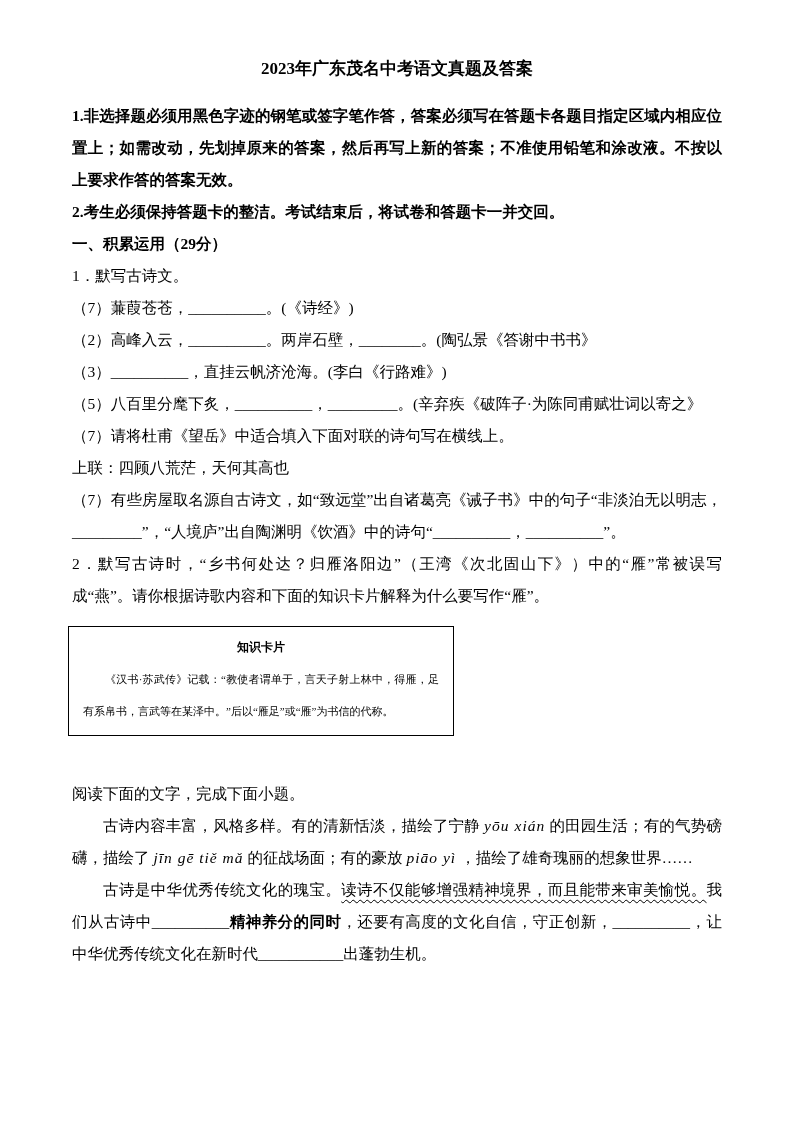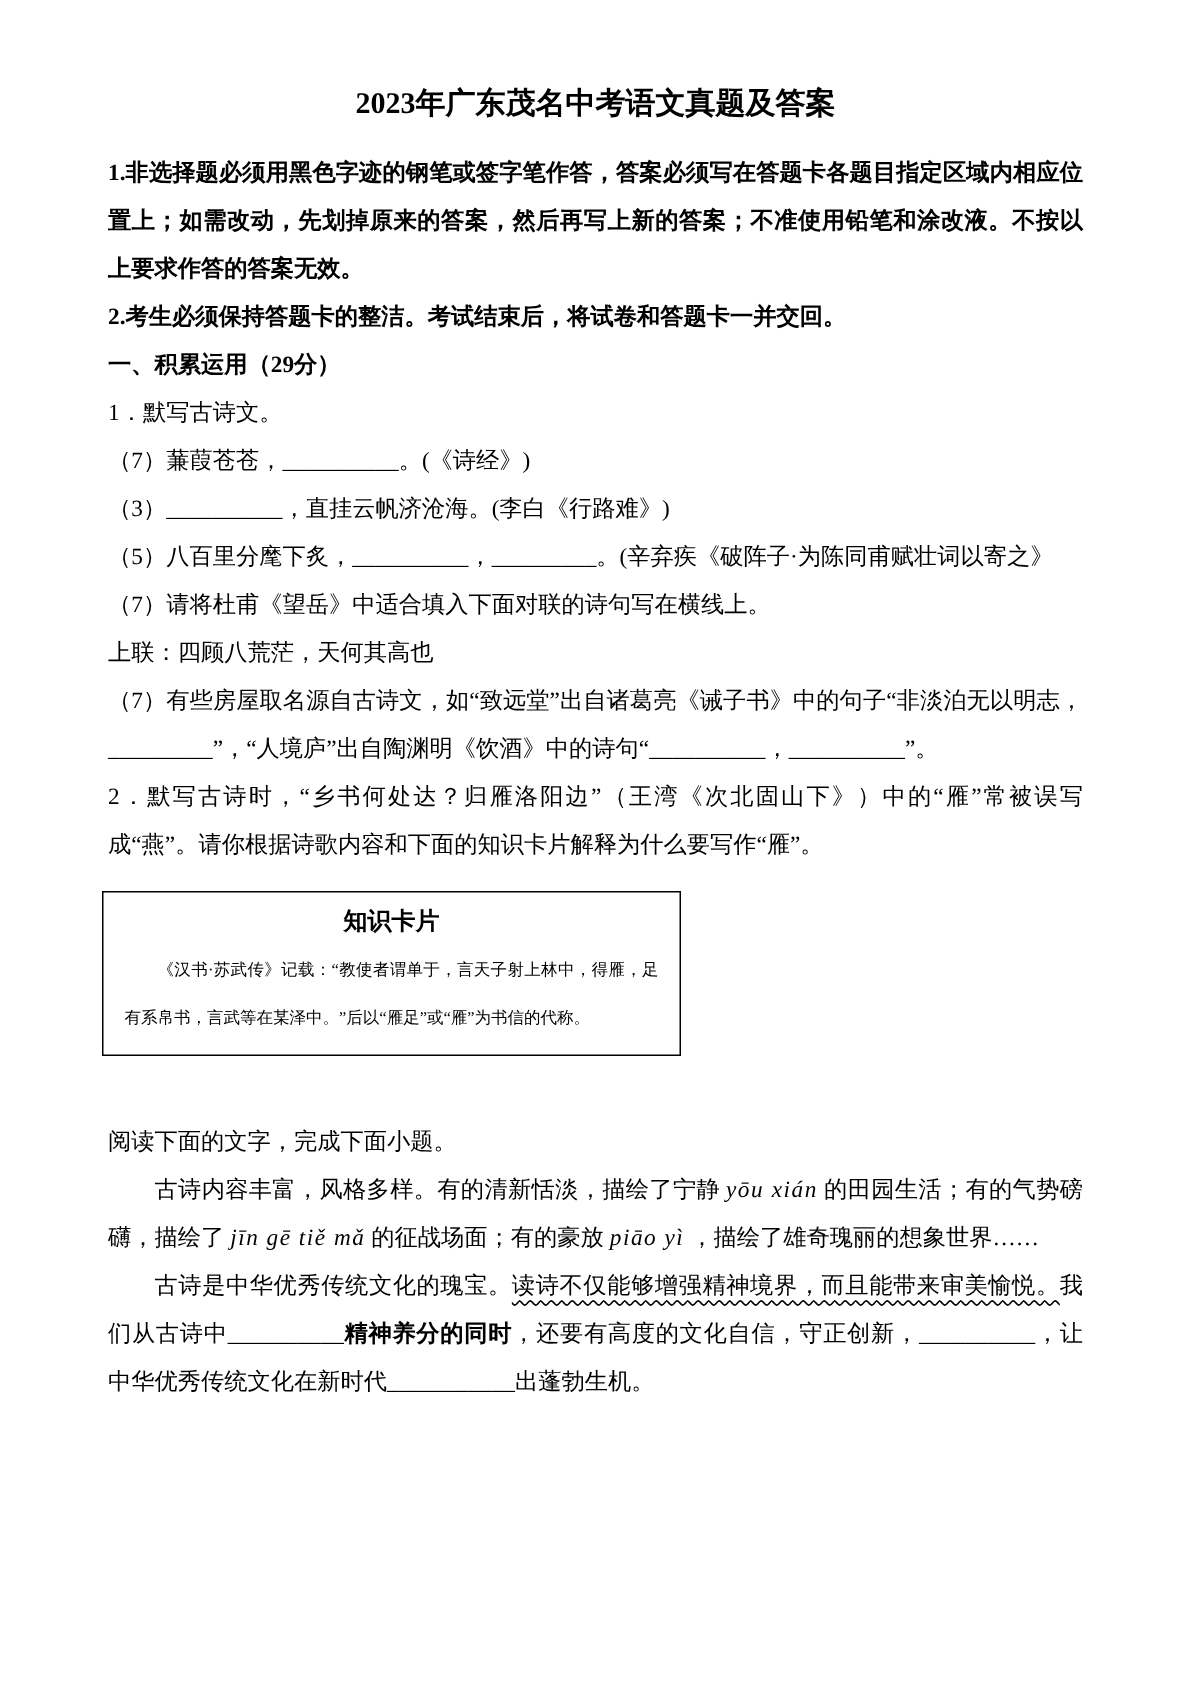--- a/index.html
+++ b/index.html
@@ -6,21 +6,21 @@
   body {
     width: 794px;
     height: 1123px;
     background: #ffffff;
     color: #000000;
     font-family: "Liberation Serif", "DejaVu Serif", serif;
     overflow: hidden;
   }
   .page { padding: 54px 72px 0 72px; }
   .doc-title {
-    font-size: 20px;
+    font-size: 17px;
     font-weight: 700;
     text-align: center;
     line-height: 30px;
     margin: 0 0 16px 0;
   }
   .para {
     font-size: 15.5px;
     line-height: 32px;
     text-align: justify;
     margin: 0;
@@ -40,21 +40,21 @@
     text-underline-offset: 4px;
   }
   .card {
     width: 386px;
     border: 1px solid #000;
     margin: 14px 0 42px -4px;
     padding: 4px 14px 8px 14px;
     box-sizing: border-box;
   }
   .card-title {
-    font-size: 16px;
+    font-size: 12px;
     line-height: 32px;
     text-align: center;
     font-weight: 700;
     margin: 0;
   }
   .card-content {
     font-size: 11px;
     line-height: 32px;
     text-indent: 2em;
     text-align: justify;
@@ -69,20 +69,21 @@
 
   <h1 class="doc-title">2023年广东茂名中考语文真题及答案</h1>
 
   <p class="para bold">1.非选择题必须用黑色字迹的钢笔或签字笔作答，答案必须写在答题卡各题目指定区域内相应位置上；如需改动，先划掉原来的答案，然后再写上新的答案；不准使用铅笔和涂改液。不按以上要求作答的答案无效。</p>
   <p class="para bold">2.考生必须保持答题卡的整洁。考试结束后，将试卷和答题卡一并交回。</p>
 
   <p class="para bold">一、积累运用（29分）</p>
 
   <p class="para">1．默写古诗文。</p>
   <p class="para">（7）蒹葭苍苍，__________。(《诗经》)</p>
+  <p class="para">（2）高峰入云，__________。两岸石壁，________。(陶弘景《答谢中书书》</p>
   <p class="para">（3）__________，直挂云帆济沧海。(李白《行路难》)</p>
   <p class="para">（5）八百里分麾下炙，__________，_________。(辛弃疾《破阵子·为陈同甫赋壮词以寄之》</p>
   <p class="para">（7）请将杜甫《望岳》中适合填入下面对联的诗句写在横线上。</p>
   <p class="para">上联：四顾八荒茫，天何其高也</p>
   <p class="para">（7）有些房屋取名源自古诗文，如“致远堂”出自诸葛亮《诫子书》中的句子“非淡泊无以明志，_________”，“人境庐”出自陶渊明《饮酒》中的诗句“__________，__________”。</p>
 
   <p class="para">2．默写古诗时，“乡书何处达？归雁洛阳边”（王湾《次北固山下》）中的“雁”常被误写成“燕”。请你根据诗歌内容和下面的知识卡片解释为什么要写作“雁”。</p>
 
   <div class="card">
     <p class="card-title">知识卡片</p>

